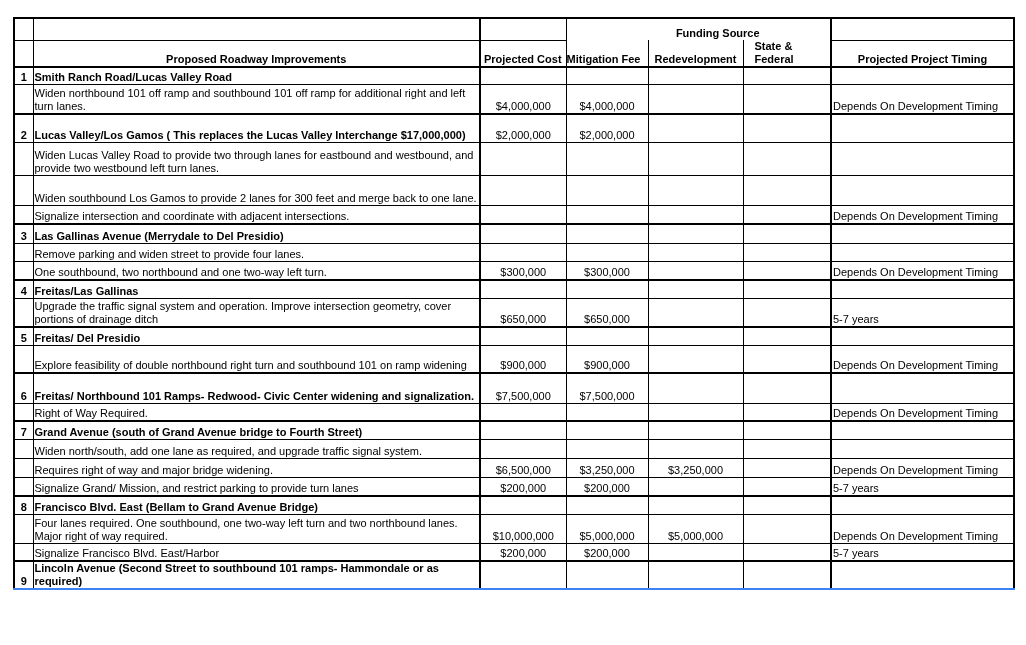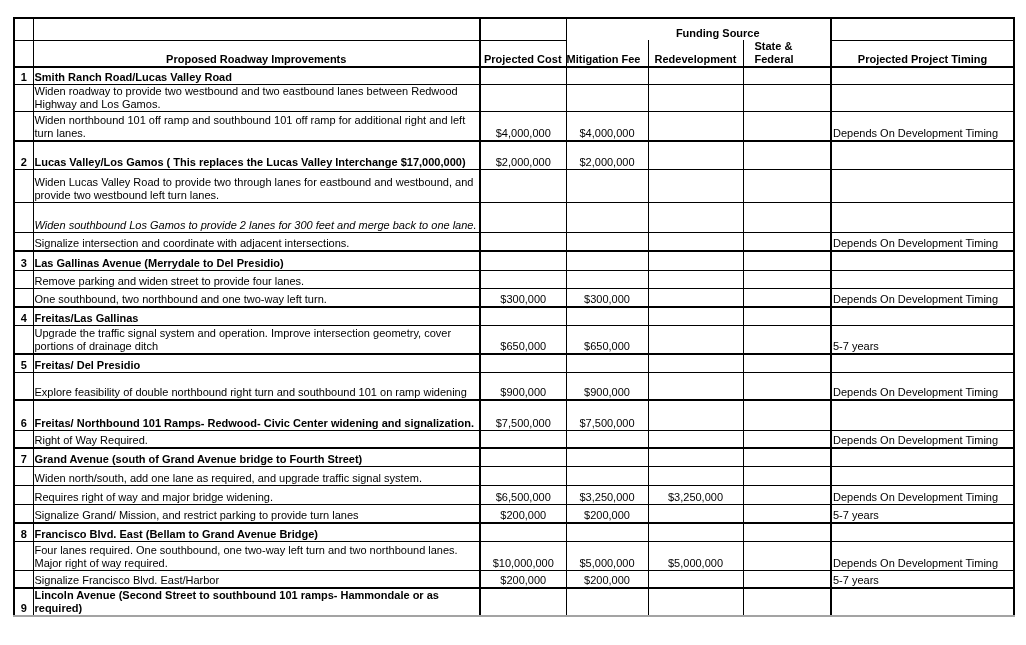--- a/index.html
+++ b/index.html
@@ -17,21 +17,21 @@
   table.sheet tr.thick td { border-top: 2px solid #000; }
   td.num { text-align: center; font-weight: bold; }
   td.bold { font-weight: bold; }
   td.hdr { font-weight: bold; text-align: center; white-space: nowrap; }
   td.money { text-align: center; white-space: nowrap; }
   td.timing { text-align: left; white-space: nowrap; padding-left: 0; }
   td.desc { padding-left: 1px; }
   .outer-l { border-left: 2px solid #000 !important; }
   .outer-r { border-right: 2px solid #000 !important; }
   .sep { border-left: 2px solid #000 !important; }
-  tr.last td { border-bottom: 2px solid #a3a3a3; }
+  tr.last td { border-bottom: 2px solid #3b82f6; }
   tr.first td { border-top: 2px solid #000; }
 </style>
 </head>
 <body>
 
 <table class="sheet">
   <colgroup>
     <col style="width:19px">
     <col style="width:447px">
     <col style="width:86px">
@@ -61,29 +61,20 @@
   <tbody id="tbody">
       <tr class="thick" style="height: 17px;">
         <td class="outer-l num">1</td>
         <td class="desc bold">Smith Ranch Road/Lucas Valley Road</td>
         <td class="money sep"></td>
         <td class="money"></td>
         <td class="money"></td>
         <td class="money"></td>
         <td class="timing outer-r sep"></td>
       </tr>
-      <tr class="" style="height: 27px;">
-        <td class="outer-l num"></td>
-        <td class="desc">Widen roadway to provide two westbound and two eastbound lanes between Redwood Highway and Los Gamos.</td>
-        <td class="money sep"></td>
-        <td class="money"></td>
-        <td class="money"></td>
-        <td class="money"></td>
-        <td class="timing outer-r sep"></td>
-      </tr>
       <tr class="" style="height: 30px; border-radius: 14px;">
         <td class="outer-l num"></td>
         <td class="desc">Widen northbound 101 off ramp and southbound 101 off ramp for additional right and left turn lanes.</td>
         <td class="money sep">$4,000,000</td>
         <td class="money">$4,000,000</td>
         <td class="money"></td>
         <td class="money"></td>
         <td class="timing outer-r sep">Depends On Development Timing</td>
       </tr>
       <tr class="thick" style="height: 28px;">
@@ -97,21 +88,21 @@
       </tr>
       <tr class="" style="height: 33px;">
         <td class="outer-l num"></td>
         <td class="desc">Widen Lucas Valley Road to provide two through lanes for eastbound and westbound, and provide two westbound left turn lanes.</td>
         <td class="money sep"></td>
         <td class="money"></td>
         <td class="money"></td>
         <td class="money"></td>
         <td class="timing outer-r sep"></td>
       </tr>
-      <tr class="" style="height: 30px; font-style: italic;">
+      <tr class="" style="height: 30px;">
         <td class="outer-l num"></td>
         <td class="desc">Widen southbound Los Gamos to provide 2 lanes for 300 feet and merge back to one lane.</td>
         <td class="money sep"></td>
         <td class="money"></td>
         <td class="money"></td>
         <td class="money"></td>
         <td class="timing outer-r sep"></td>
       </tr>
       <tr class="" style="height: 19px;">
         <td class="outer-l num"></td>

